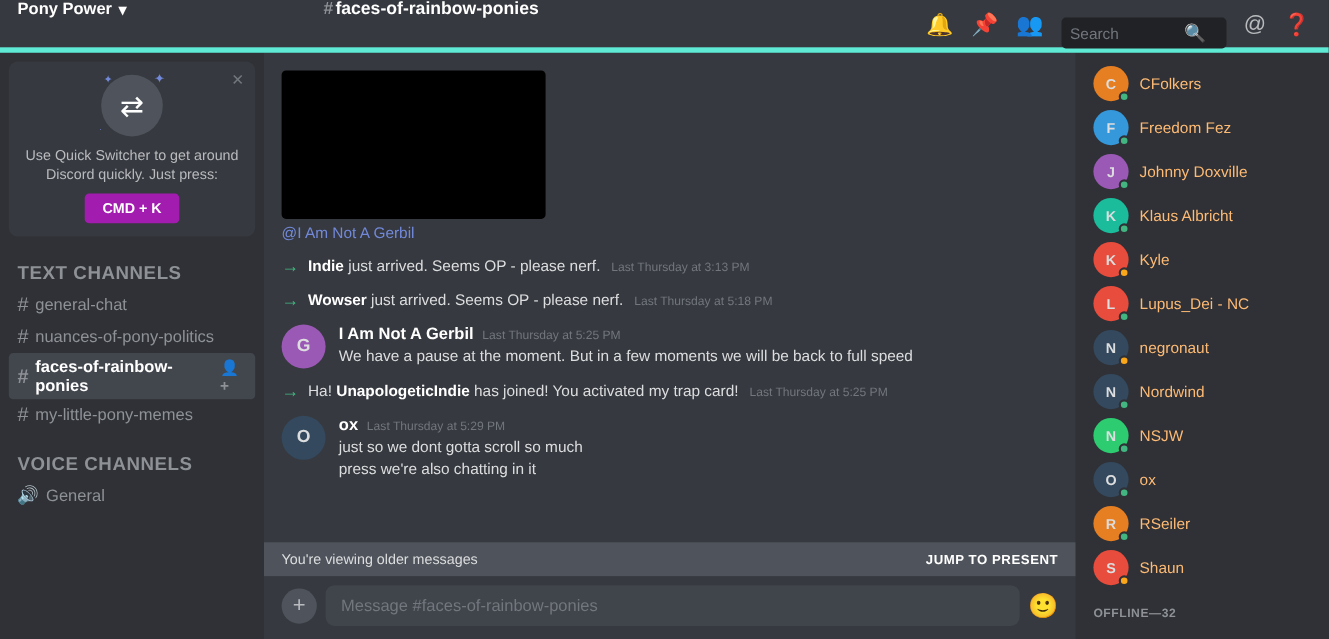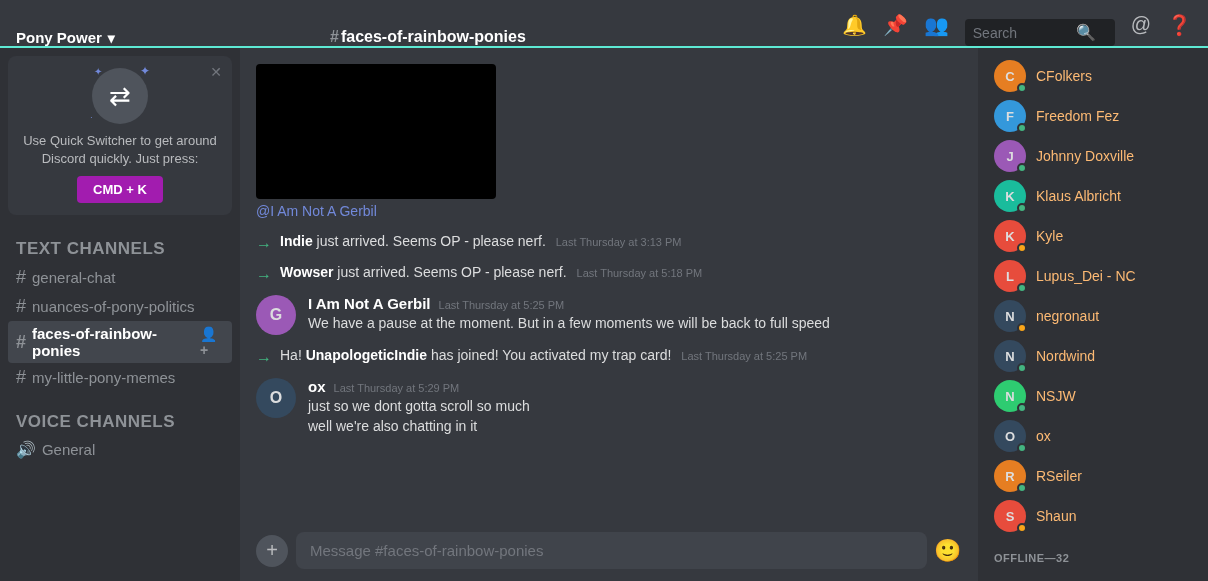--- a/index.html
+++ b/index.html
@@ -10,27 +10,26 @@
       width: 1208px;
       height: 581px;
       overflow: hidden;
       display: flex;
       flex-direction: column;
     }
 
     
     .top-bar {
       display: flex;
-      align-items: flex-end;
+      align-items: flex-start;
       background: #36393f;
       height: 48px;
       padding: 0 16px;
-      border-bottom: 2px solid #5eead4;
-      flex-shrink: 0;
-      gap: 36px;
+      border-bottom: 5px solid #5eead4;
+      flex-shrink: 0;
     }
     .server-name {
       color: #fff;
       font-weight: 700;
       font-size: 15px;
       display: flex;
       align-items: center;
       gap: 6px;
       width: 230px;
       cursor: pointer;
@@ -507,26 +506,30 @@
       </div>
 
       <div class="message">
         <div class="avatar av-dark">O</div>
         <div class="msg-body">
           <div class="msg-header">
             <span class="msg-username">ox</span>
             <span class="msg-timestamp">Last Thursday at 5:29 PM</span>
           </div>
           <div class="msg-content">just so we dont gotta scroll so much</div>
-          <div class="msg-content">well we're also chatting in it</div>
+          <div class="msg-content">press we're also chatting in it</div>
         </div>
       </div>
 
     </div>
 
+    <div class="older-banner">
+      <span class="older-banner-text">You're viewing older messages</span>
+      <span class="jump-btn">JUMP TO PRESENT</span>
+    </div>
 
     <div class="message-input-bar">
       <div class="plus-btn">+</div>
       <input class="msg-input" type="text" placeholder="Message #faces-of-rainbow-ponies" style="">
       <span class="emoji-btn">🙂</span>
     </div>
   </div>
 
   <div class="right-sidebar scrollbar-thin">
 

